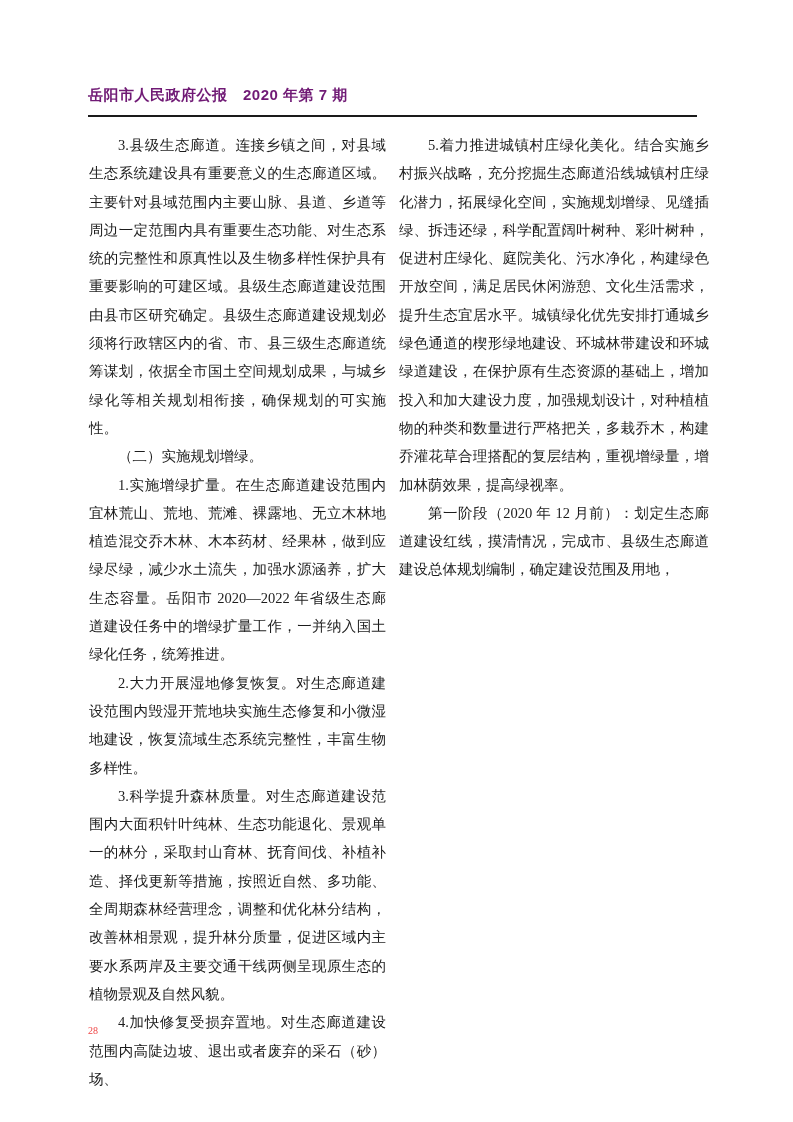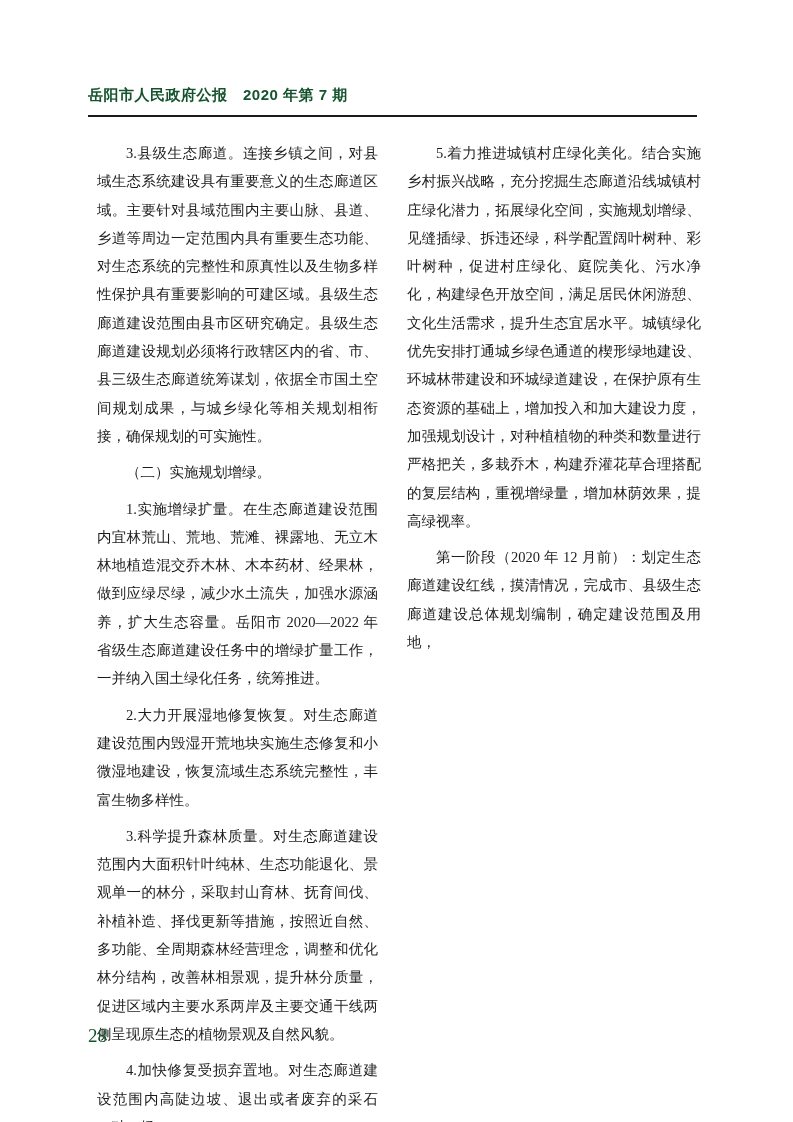--- a/index.html
+++ b/index.html
@@ -16,21 +16,21 @@
     font-family: "Liberation Serif", "DejaVu Serif", serif;
   }
   .header-title {
     position: absolute;
     left: 88px;
     top: 86px;
     font-family: "Liberation Sans", "DejaVu Sans", sans-serif;
     font-size: 15px;
     font-weight: 600;
     letter-spacing: 0.5px;
-    color: #14532d;
+    color: #701a75;
     white-space: nowrap;
   }
   .header-rule {
     position: absolute;
     left: 88px;
     top: 115px;
     width: 609px;
     height: 2px;
     background: #1a1a1a;
   }
@@ -40,36 +40,36 @@
   }
   .col-left {
     left: 89px;
     width: 297px;
   }
   .col-right {
     left: 399px;
     width: 310px;
   }
   .col p {
-    margin: 8px;
+    margin: 0;
     padding: 0;
     font-size: 14.5px;
     line-height: 28.3px;
     text-align: justify;
     color: #1c1c1c;
   }
   .col p.indent {
     text-indent: 2em;
   }
   .page-number {
     position: absolute;
     left: 88px;
     top: 1025px;
-    font-size: 19px;
-    color: #14532d;
+    font-size: 10px;
+    color: #ef4444;
   }
 </style>
 </head>
 <body>
 
 <div class="page">
 
   <div class="header-title">岳阳市人民政府公报　2020 年第 7 期</div>
 
   <div class="header-rule"></div>

